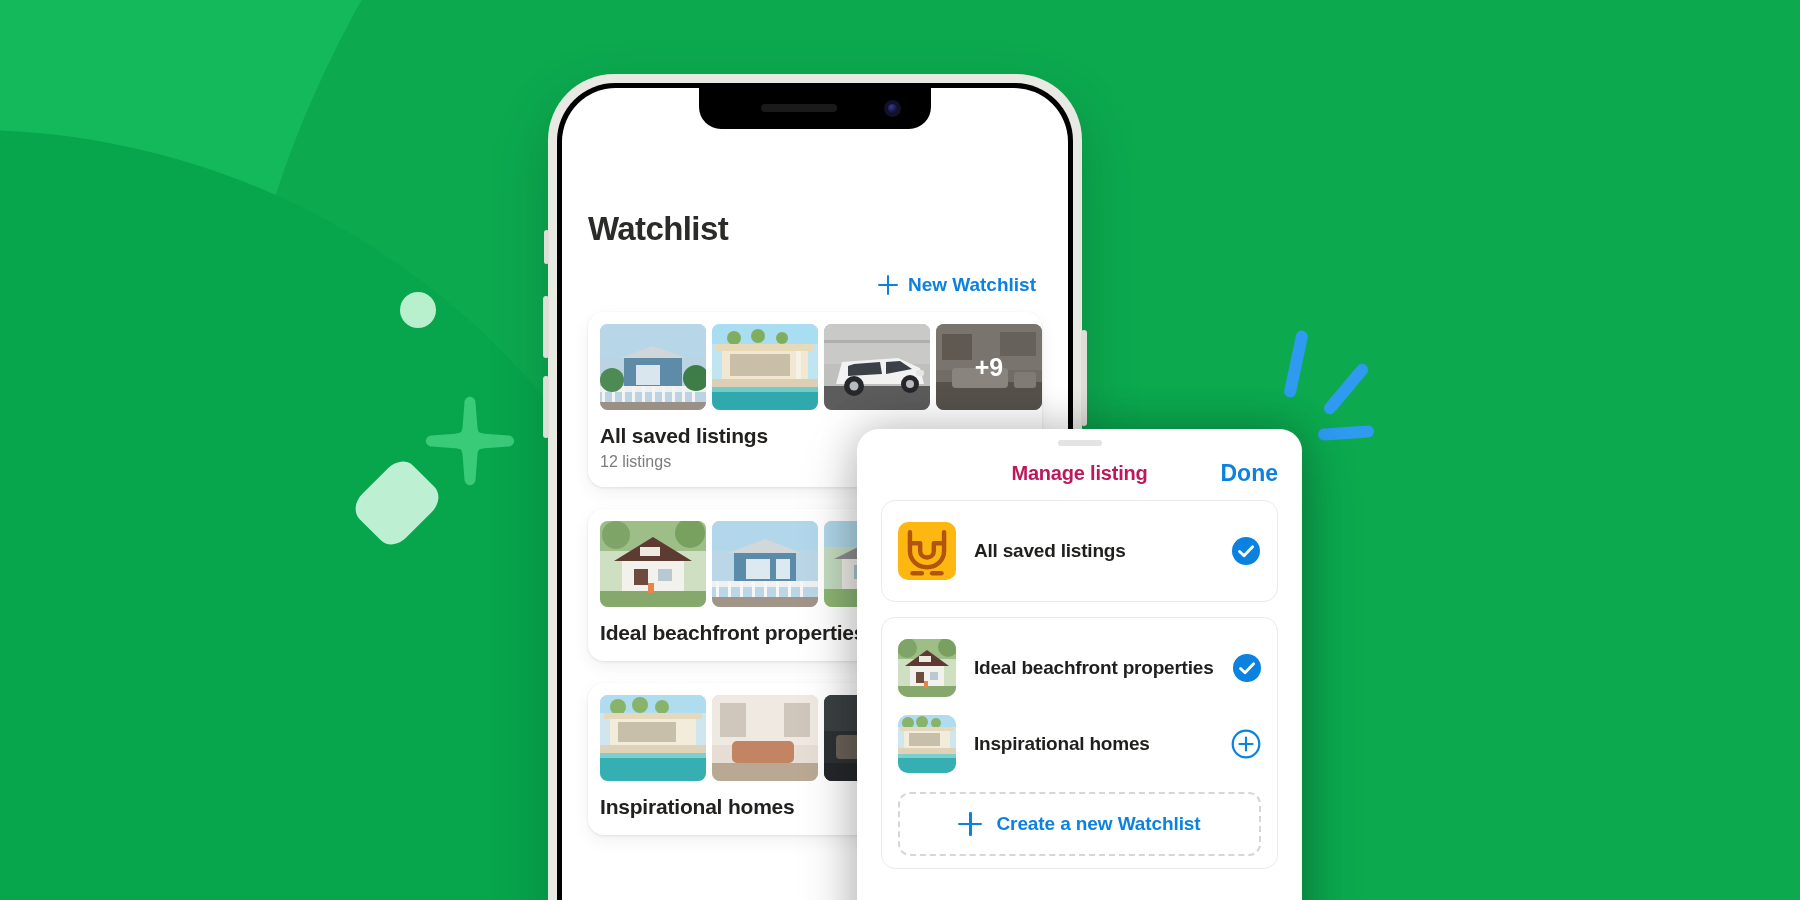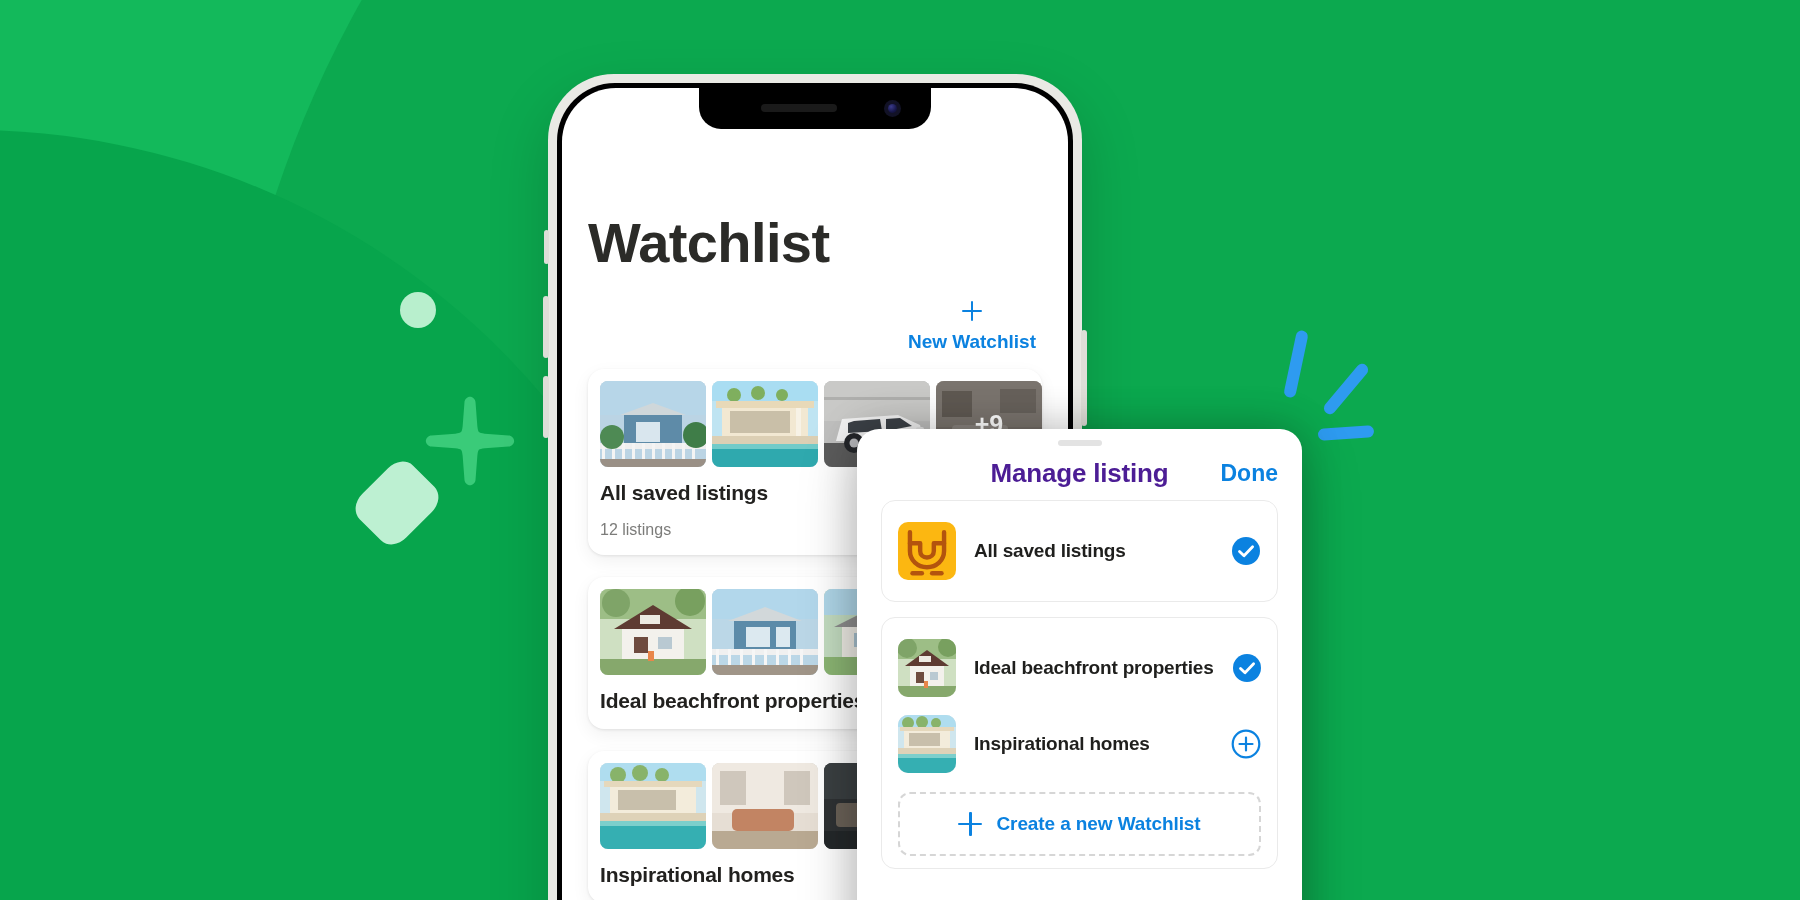--- a/index.html
+++ b/index.html
@@ -157,29 +157,29 @@
   .battery::after {
     content:""; position:absolute; right:-4px; top:4px;
     width:2px; height:5px; background:#111; border-radius:0 2px 2px 0;
   }
   .battery i { display:block; height:100%; width:100%; background:#111; border-radius:2px; }
 
   
   .content { position: absolute; inset: 0; padding: 0 26px; }
   .page-title {
     margin-top: 122px;
-    font-size: 56px; font-weight: 800; color: #2B2B28;
+    font-size: 33px; font-weight: 800; color: #2B2B28;
     letter-spacing: -0.6px;
   }
   .new-watchlist-row {
     display:flex; justify-content:flex-end; margin-top: 26px; padding-right: 6px;
   }
   .new-watchlist {
     display:flex; align-items:center; gap: 10px;
-    color:#0B82E0; font-size: 19px; font-weight: 700; flex-direction: column;
+    color:#0B82E0; font-size: 19px; font-weight: 700;
   }
   .plus-ico { width: 20px; height: 20px; position: relative; }
   .plus-ico::before, .plus-ico::after {
     content:""; position:absolute; background:#0B82E0; border-radius:1px;
   }
   .plus-ico::before { left:0; top:8.6px; width:20px; height:2.8px; }
   .plus-ico::after  { top:0; left:8.6px; height:20px; width:2.8px; }
 
   
   .cards { margin-top: 16px; display:flex; flex-direction:column; gap: 22px; }
@@ -200,41 +200,41 @@
   }
   .thumb-more .overlay {
     position:absolute; inset:0; background: rgba(30,30,30,.42);
     display:flex; align-items:center; justify-content:center;
     color:#fff; font-size:25px; font-weight:800;
   }
   .card-title {
     margin-top: 14px; font-size: 21px; font-weight: 800; color:#22211F;
     letter-spacing:-.2px; white-space: nowrap;
   }
-  .card-sub { margin-top: 16px; font-size: 16px; color:#7C7C7A; }
+  .card-sub { margin-top: 5px; font-size: 16px; color:#7C7C7A; }
 
   
   .sheet {
     position: absolute;
     left: 857px; top: 429px;
     width: 445px; height: 520px;
     background:#fff;
     border-radius: 22px 22px 0 0;
     box-shadow: 0 -4px 40px rgba(0,0,0,.18), 0 20px 60px rgba(0,0,0,.22);
     padding: 0 24px;
     overflow: hidden;
   }
   .grabber {
     width: 44px; height: 6px; border-radius: 4px; background:#E3E3E3;
     margin: 11px auto 0 auto;
   }
   .sheet-head {
     position:relative; height: 54px; display:flex; align-items:center; justify-content:center;
   }
-  .sheet-title { font-size: 26px; font-weight: 800; color:#4c1d95; letter-spacing:-.2px; }
+  .sheet-title { font-size: 20px; font-weight: 800; color:#be185d; letter-spacing:-.2px; }
   .sheet-done {
     position:absolute; right: 0; top:50%; transform:translateY(-50%);
     color:#0B82E0; font-size:23px; font-weight:600;
   }
 
   .sheet-card {
     border: 1px solid #EAEAEA; border-radius: 14px; background:#fff;
     padding: 12px 16px;
   }
   .sheet-card + .sheet-card { margin-top: 15px; }

